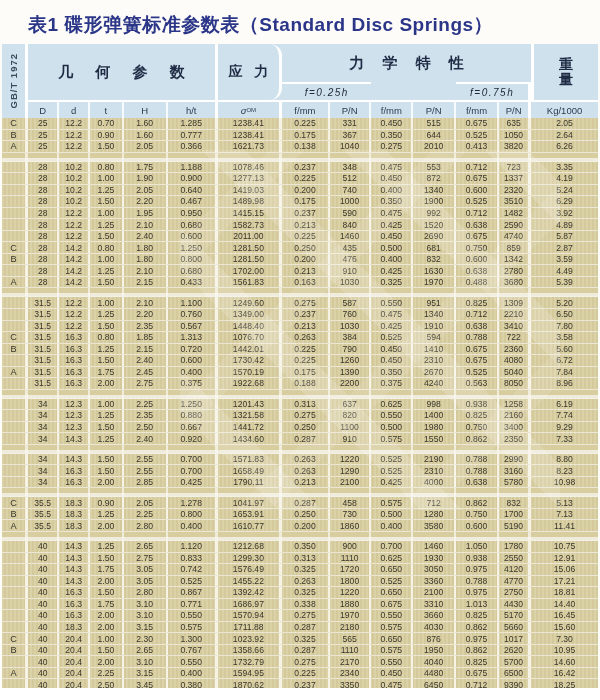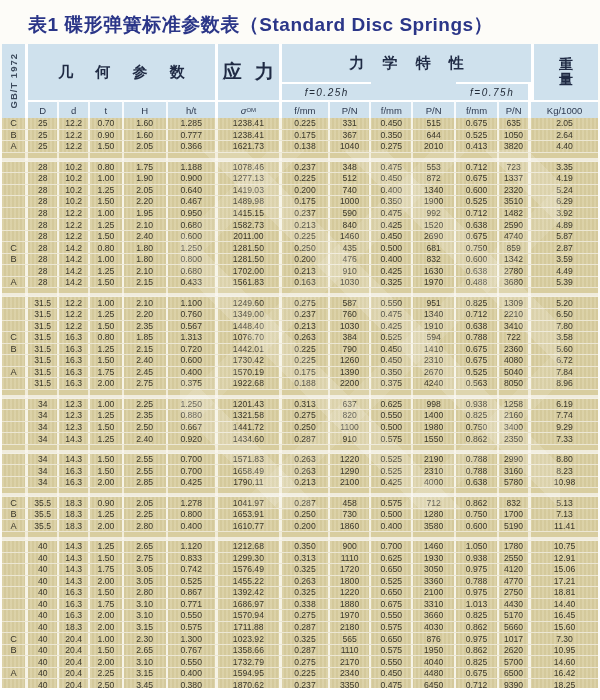--- a/index.html
+++ b/index.html
@@ -14,21 +14,21 @@
   
   .header{display:grid;
     grid-template-columns:4.4% 5.2% 5.2% 5.6% 7.4% 8.4% 10.8% 8% 7% 7% 7.2% 7.2% 5.4% 11.2%;
     grid-template-rows:38px 18px 18px;
     background:#cfe1ed;height:74px;}
   .hcell{display:flex;align-items:center;justify-content:center;box-sizing:border-box;background:#cfe1ed;}
   .zh{font-weight:bold;color:#1f2a44;}
   .h-gb{grid-column:1;grid-row:1/4;border-right:3px solid #fff;}
   .vert{writing-mode:vertical-rl;transform:rotate(180deg);font-size:9.5px;letter-spacing:1px;color:#3c4a5c;font-weight:bold;}
   .h-geo{grid-column:2/7;grid-row:1/3;font-size:15px;letter-spacing:9px;text-indent:9px;border-right:3px solid #fff;text-align:right;}
-  .h-stress{grid-column:7;grid-row:1/3;font-size:19px;letter-spacing:4px;text-indent:4px;border-right:3px solid #fff;}
+  .h-stress{grid-column:7;grid-row:1/3;font-size:14px;letter-spacing:4px;text-indent:4px;border-right:3px solid #fff;border-radius:12px;}
   .h-mech{grid-column:8/14;grid-row:1;font-size:15px;letter-spacing:7px;text-indent:7px;}
   .h-f{grid-row:2;border-top:2px solid #fff;font-size:10px;color:#222b38;letter-spacing:1.5px;font-style:italic;}
   .h-f1{grid-column:8/10;}
   .h-f2{grid-column:10/12;margin-top:40px;}
   .h-f3{grid-column:12/14;border-right:3px solid #fff;}
   .h-weight{grid-column:14;grid-row:1/3;border-left:3px solid #fff;flex-direction:column;font-size:14px;line-height:15px;}
   .h-l{grid-row:3;border-top:2px solid #fff;border-right:2px solid rgba(255,255,255,0.85);
        font-size:9.5px;color:#2e3a50;}
   .gcol2{grid-column:2}.gcol3{grid-column:3}.gcol4{grid-column:4}.gcol5{grid-column:5}
   .gcol6{grid-column:6;border-right:3px solid #fff}.gcol7{grid-column:7;border-right:3px solid #fff}
@@ -146,21 +146,21 @@
           <div class="tcell c3">1.50</div>
           <div class="tcell c4">2.05</div>
           <div class="tcell c5">0.366</div>
           <div class="tcell c6">1621.73</div>
           <div class="tcell c7">0.138</div>
           <div class="tcell c8">1040</div>
           <div class="tcell c9">0.275</div>
           <div class="tcell c10">2010</div>
           <div class="tcell c11">0.413</div>
           <div class="tcell c12">3820</div>
-          <div class="tcell c13">4.40</div>
+          <div class="tcell c13">6.26</div>
         </div>
         <div class="sep">
           <div class="tcell c0"></div>
           <div class="tcell c1"></div>
           <div class="tcell c2"></div>
           <div class="tcell c3"></div>
           <div class="tcell c4"></div>
           <div class="tcell c5"></div>
           <div class="tcell c6"></div>
           <div class="tcell c7"></div>

